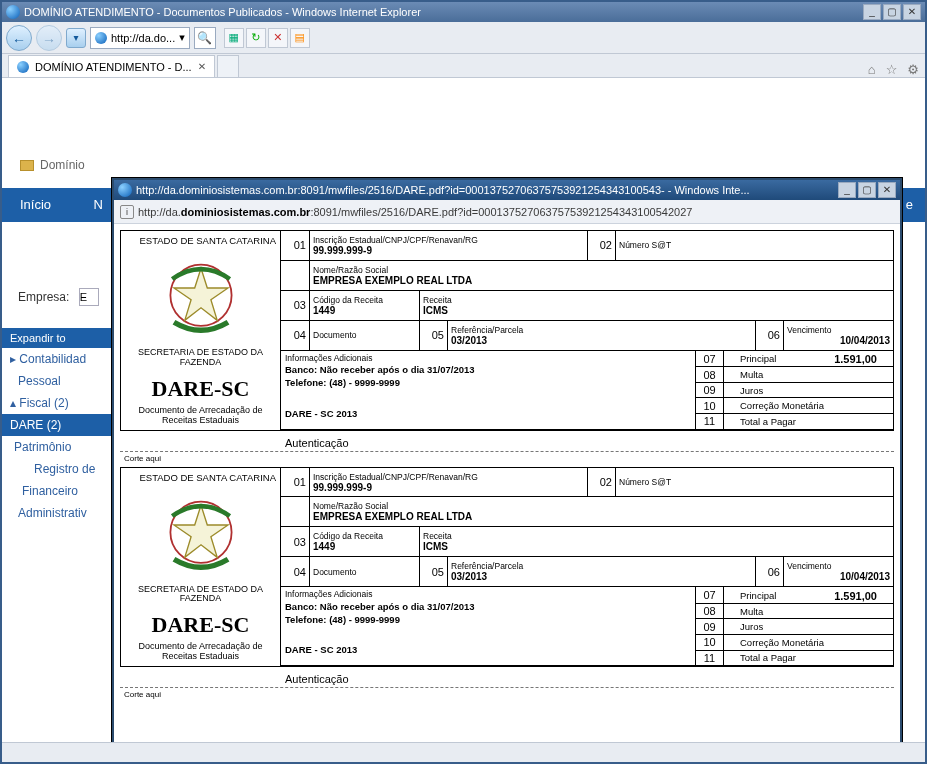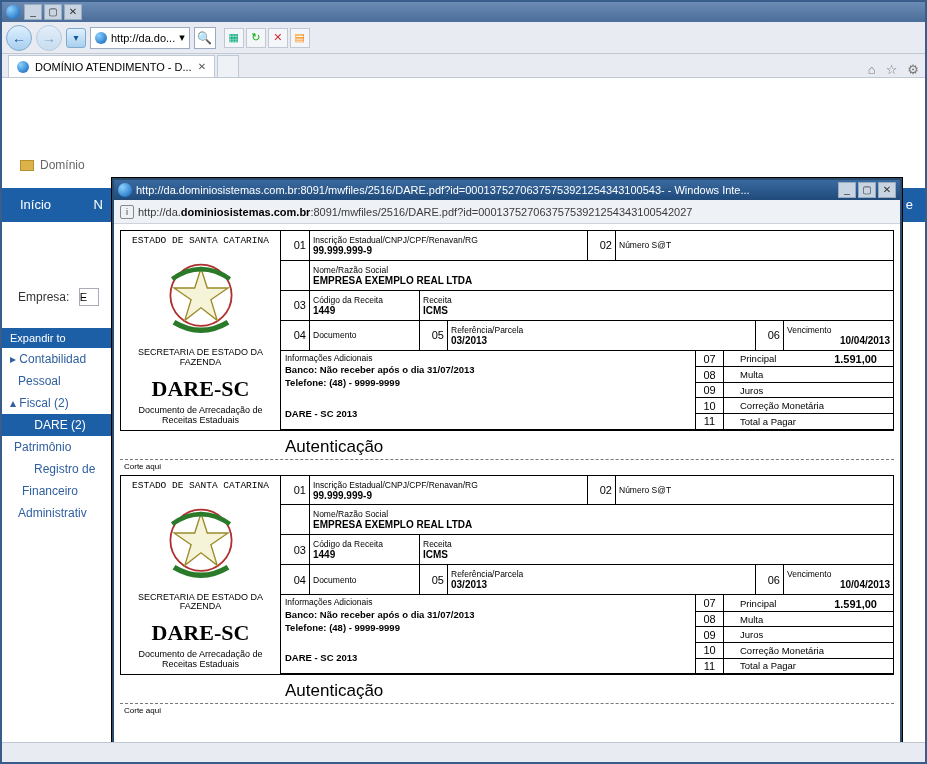--- a/index.html
+++ b/index.html
@@ -31,70 +31,71 @@
   .pageicons { margin-left:auto; display:flex; gap:10px; font-size:13px; color:#777; }
 
   .content { position:relative; flex:1; background:#fff; overflow:hidden; }
   .bg-bar { position:absolute; top:110px; left:0; right:0; height:34px; background:#1d5fa7; }
   .bg-bar span { color:#fff; font-size:13px; line-height:34px; padding-left:18px; }
   .bg-empresa { position:absolute; top:210px; left:16px; font-size:12px; color:#333; }
   .bg-empresa input { width:20px; height:18px; border:1px solid #aab; font-size:11px; margin-left:6px;}
   .bg-expand { position:absolute; top:250px; left:0; width:116px; background:#1d5fa7; color:#fff; font-size:11px; padding:4px 8px;}
   .sidemenu { position:absolute; top:270px; left:0; width:116px; font-size:12px; }
   .sidemenu div { padding:4px 8px; color:#3060a0; white-space:nowrap; overflow:hidden; }
-  .sidemenu .active { background:#1d5fa7; color:#fff; text-align:center; padding-right:8px;}
+  .sidemenu .active { background:#1d5fa7; color:#fff; text-align:left; padding-right:8px;}
   .bg-crumb { position:absolute; top:80px; left:18px; font-size:12px; color:#666; display:flex; align-items:center; gap:6px;}
   .bg-crumb .folder { width:14px; height:11px; background:#dcb34b; border:1px solid #b8902c; }
   .bg-extra { position:absolute; top:110px; right:12px; color:#fff; font-size:13px; line-height:34px; }
 
   
   .popup { position:absolute; top:100px; left:110px; width:790px; height:640px; border:2px solid #2c4c6e; background:#fff; display:flex; flex-direction:column; box-shadow:0 0 0 1px #000; }
   .popup .titlebar { background:linear-gradient(#3a6aa0,#1f4a7a); }
   .popup-addr { height:24px; background:#eef1f6; border-bottom:1px solid #ccd3dd; display:flex; align-items:center; font-size:11px; padding:0 6px; gap:4px; color:#3a3a3a;}
   .popup-addr .lock { width:14px; height:14px; border:1px solid #888; border-radius:2px; font-size:9px; text-align:center; line-height:12px;}
   .popup-addr .addr-text { flex:1; white-space:nowrap; overflow:hidden; text-overflow:ellipsis; }
   .popup-addr .addr-highlight { color:#000; font-weight:bold; }
   .popup-body { flex:1; overflow:auto; padding:6px 6px 0 6px; background:#fff; position:relative;}
   .popup-body::-webkit-scrollbar { width:16px; }
   .popup-body::-webkit-scrollbar-track { background:#e4e9f0; border-left:1px solid #c0c8d4;}
   .popup-body::-webkit-scrollbar-thumb { background:#c0cad8; border:1px solid #9aaac0;}
 
   
   .slip { border:1px solid #000; font-size:10px; color:#000; display:grid; grid-template-columns: 160px 1fr; margin-bottom:4px; font-family: Arial, sans-serif;}
   .slip .leftcol { border-right:1px solid #000; display:flex; flex-direction:column; align-items:center; padding:4px; text-align:center;}
-  .slip .leftcol .state { font-size:9.5px; text-align:center; align-self:stretch; padding-bottom:2px;font-family:Liberation Mono, monospace;}
+  .slip .leftcol .state { font-size:9.5px; text-align:right; align-self:stretch; padding-bottom:2px;}
   .crest { width:90px; height:90px; position:relative; margin:4px 0;}
   .crest svg { width:100%; height:100%; }
   .slip .leftcol .secretaria { font-size:9px; line-height:1.1; margin-top:2px;}
   .slip .leftcol .dare { font-size:22px; font-weight:bold; font-family:"Times New Roman",serif; margin:8px 0 4px;}
   .slip .leftcol .sub { font-size:9px; line-height:1.1;}
   .slip .rightcol { display:grid; }
   .cell { border-left:1px solid #000; border-bottom:1px solid #000; padding:1px 3px; display:flex; flex-direction:column; justify-content:center;}
   .cell.noleft { border-left:none;}
   .lbl { font-size:8.5px; }
   .val { font-size:10px; font-weight:bold; }
   .num { font-size:11px; text-align:right; font-weight:normal;}
   .row { display:grid; }
   .bottomarea { display:grid; grid-template-columns: 1fr 28px 170px; }
   .info { border-bottom:1px solid #000; padding:2px 4px; font-size:9.5px; line-height:1.35; grid-row: span 5;}
   .info .b { font-weight:bold; display:inline;}
   .sumlbl { border-left:1px solid #000; border-bottom:1px solid #000; display:flex; align-items:center; justify-content:center; font-size:11px;}
   .sumtxt { border-left:1px solid #000; border-bottom:1px solid #000; padding:1px 16px; font-size:9.5px; display:flex; justify-content:space-between; align-items:center;}
   .amount { font-weight:bold; align-self:flex-end; font-size:11px; }
-  .auth { font-size:17px; padding:2px 0 0 165px; }
+  .auth { font-size:11px; padding:2px 0 0 165px; }
   .cut { font-size:8px; padding:2px 4px 4px; border-top:1px dashed #777; margin-top:2px;}
 
   .statusbar { height:20px; background:#e8ecf2; border-top:1px solid #c0c8d4; }
 </style>
 </head>
 <body>
 
 <div class="win">
   <div class="titlebar">
     <span class="ie-icon"></span>
+    <span class="title">DOMÍNIO ATENDIMENTO - Documentos Publicados - Windows Internet Explorer</span>
     <div class="winbtns">
       <div class="winbtn">_</div>
       <div class="winbtn">▢</div>
       <div class="winbtn">✕</div>
     </div>
   </div>
 
   <div class="navbar">
     <div class="navbtn">←</div>
     <div class="navbtn" style="opacity:.5">→</div>

